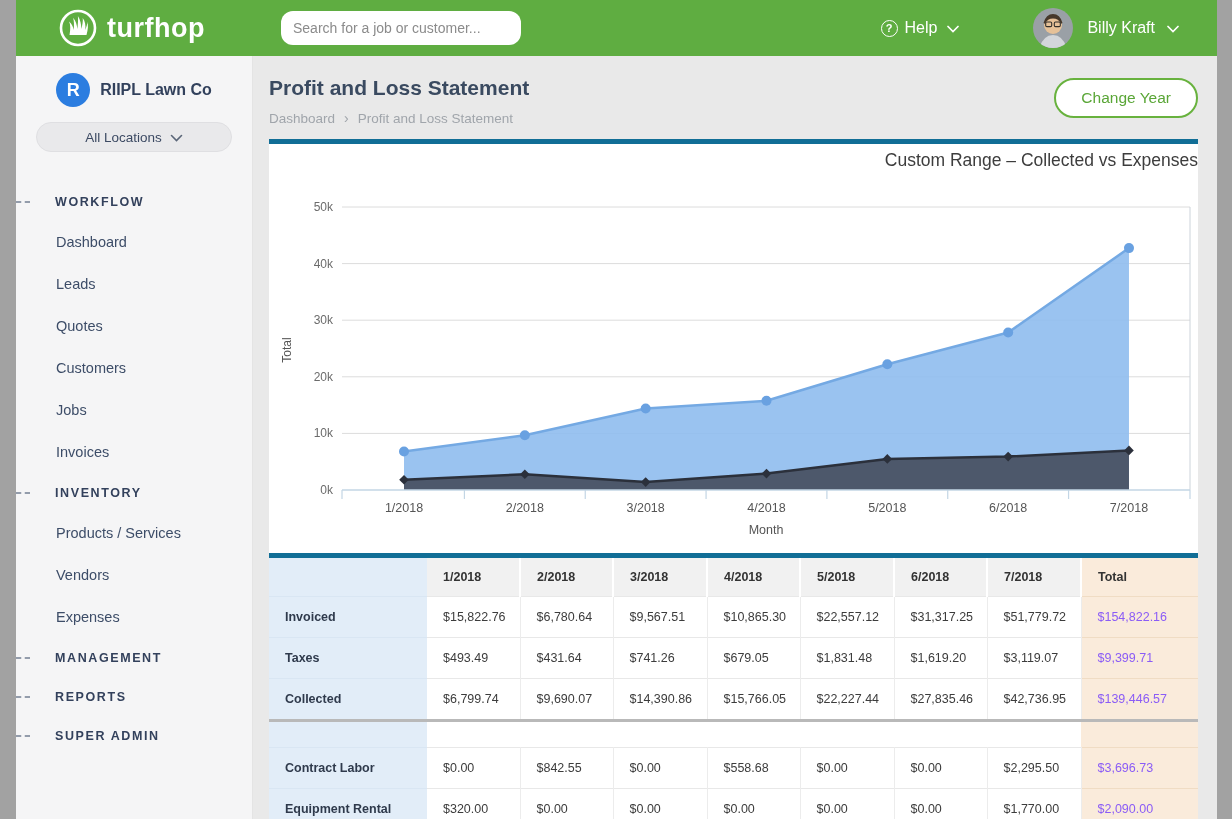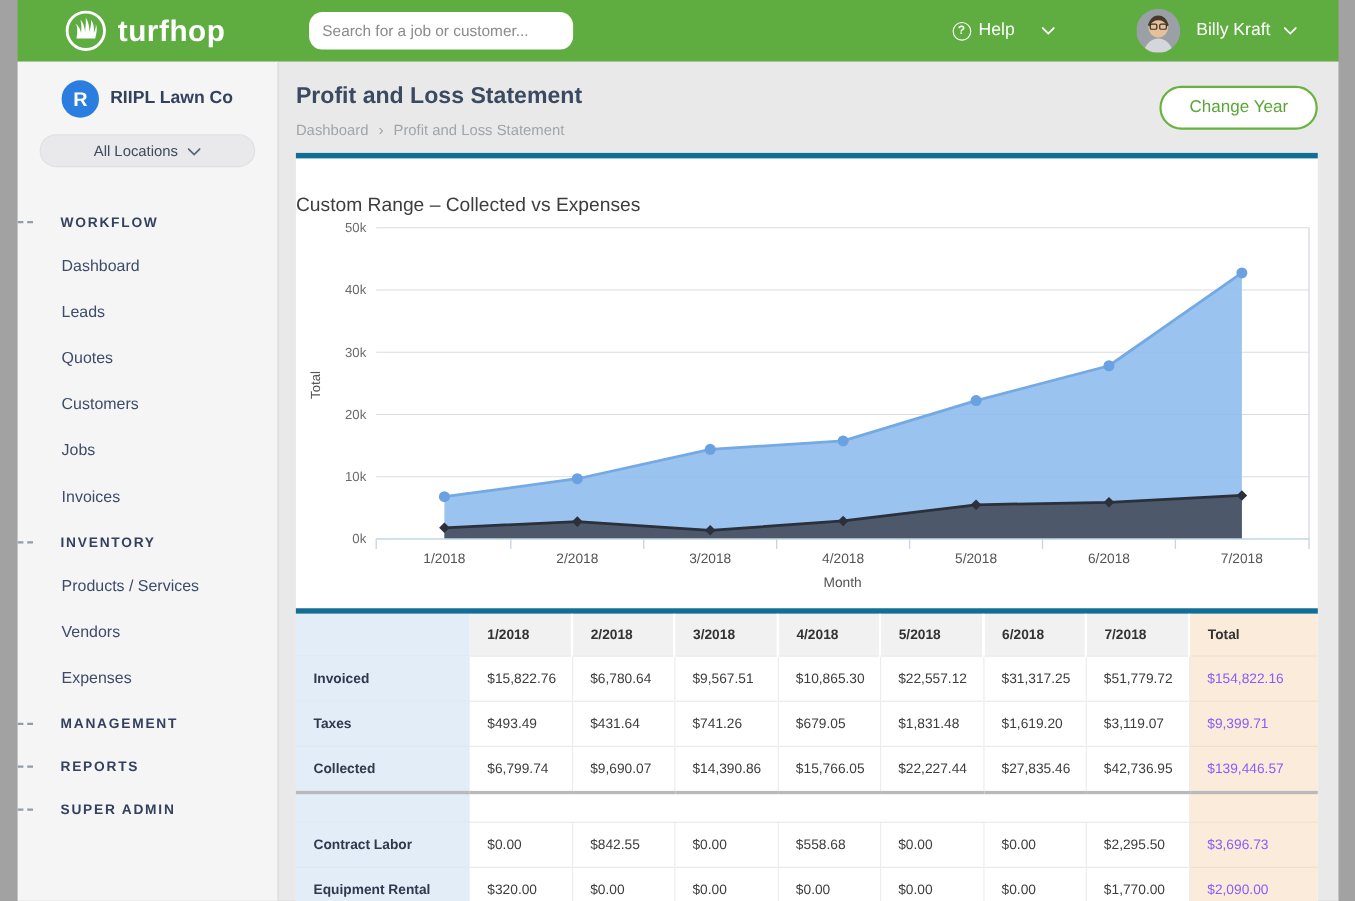--- a/index.html
+++ b/index.html
@@ -15,21 +15,21 @@
   .brand-block { width:237px; display:flex; align-items:center; padding-left:42px; }
   .brand-icon { width:40px; height:40px; flex:0 0 auto; }
   .brand-name { color:#fff; font-size:27px; font-weight:700; letter-spacing:.5px; margin-left:9px; }
   .search-input { width:240px; height:34px; border:none; border-radius:12px; background:#fff;
     padding:0 12px; font-size:14px; color:#333; outline:none; }
   .search-input::placeholder { color:#8b8b8b; }
   .topbar-spacer { flex:1 1 auto; }
   .help-group { display:flex; align-items:center; color:#fff; cursor:pointer; margin-right:46px; }
   .help-circle { width:17px; height:17px; border:1.5px solid #fff; border-radius:50%;
     display:flex; align-items:center; justify-content:center; font-size:11px; font-weight:700; }
-  .help-label { font-size:16px; margin:0 25px 0 7px; }
+  .help-label { font-size:16px; margin:0 10px 0 7px; }
   .user-group { display:flex; align-items:center; color:#fff; cursor:pointer; padding-right:38px; }
   .avatar { width:40px; height:40px; border-radius:50%; overflow:hidden; flex:0 0 auto; }
   .user-name { font-size:16px; margin:0 12px 0 14px; }
   .chev { display:inline-block; }
 
   
   .app-body { flex:1 1 auto; display:flex; min-height:0; }
   .sidebar { width:237px; flex:0 0 auto; background:#f5f5f6; border-right:1px solid #e4e4e4; overflow:hidden; }
   .main { flex:1 1 auto; background:#e9e9e9; padding:20px 19px 0 16px; overflow:hidden; }
 
@@ -54,21 +54,21 @@
   .breadcrumb { margin-top:10px; font-size:13.5px; color:#a0a5ab; display:flex; align-items:center; }
   .breadcrumb .sep { margin:0 9px; font-size:14px; }
   .crumb-link { cursor:pointer; }
   .change-year-btn { background:#fff; border:2px solid #68b23e; color:#5aa637; font-size:15.5px;
     padding:9px 25px; border-radius:22px; cursor:pointer; margin-top:2px;
     font-family:"Liberation Sans","DejaVu Sans",sans-serif; }
 
   
   .panel { background:#fff; border-top:5px solid #116e96; }
   .chart-panel { height:414px; }
-  .chart-title { text-align:left; font-size:17.5px; color:#3d3d3d; padding-top:32px; height:46px; }
+  .chart-title { text-align:right; font-size:17.5px; color:#3d3d3d; padding-top:6px; height:46px; }
 
   
   .pl-table { width:100%; border-collapse:collapse; table-layout:fixed; background:#fff; }
   .pl-table th, .pl-table td { text-align:left; font-size:12.5px; padding:13px 6px 13px 16px;
     overflow:hidden; white-space:nowrap; }
   .pl-table thead th { background:#f1f1f1; color:#333; font-weight:600; padding-top:12px; padding-bottom:12px; }
   .pl-table thead th.c-label { background:#e2edf8; }
   .pl-table thead th.c-total { background:#faebdb; }
   .pl-table thead th.c-month { border-right:2px solid #fff; }
   td.c-label { background:#e2edf8; color:#2f3a4c; font-weight:600; border-top:1px solid #d9e6f3; }

